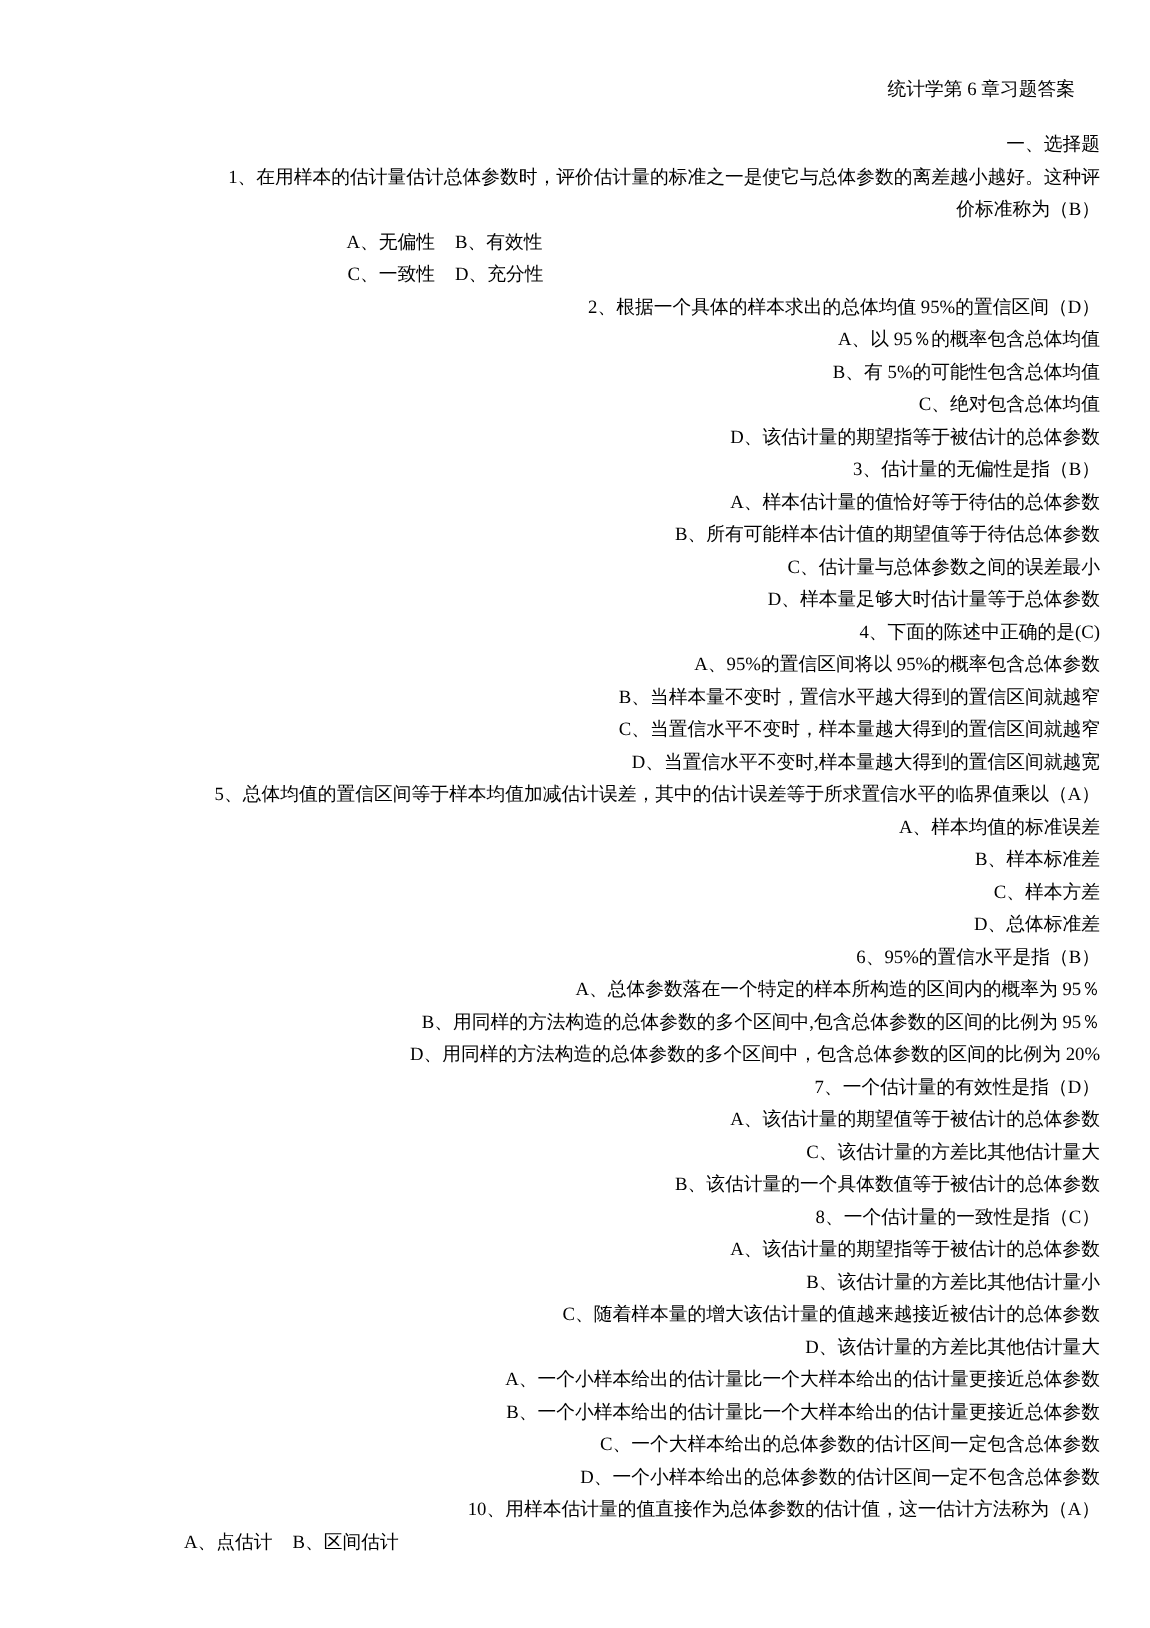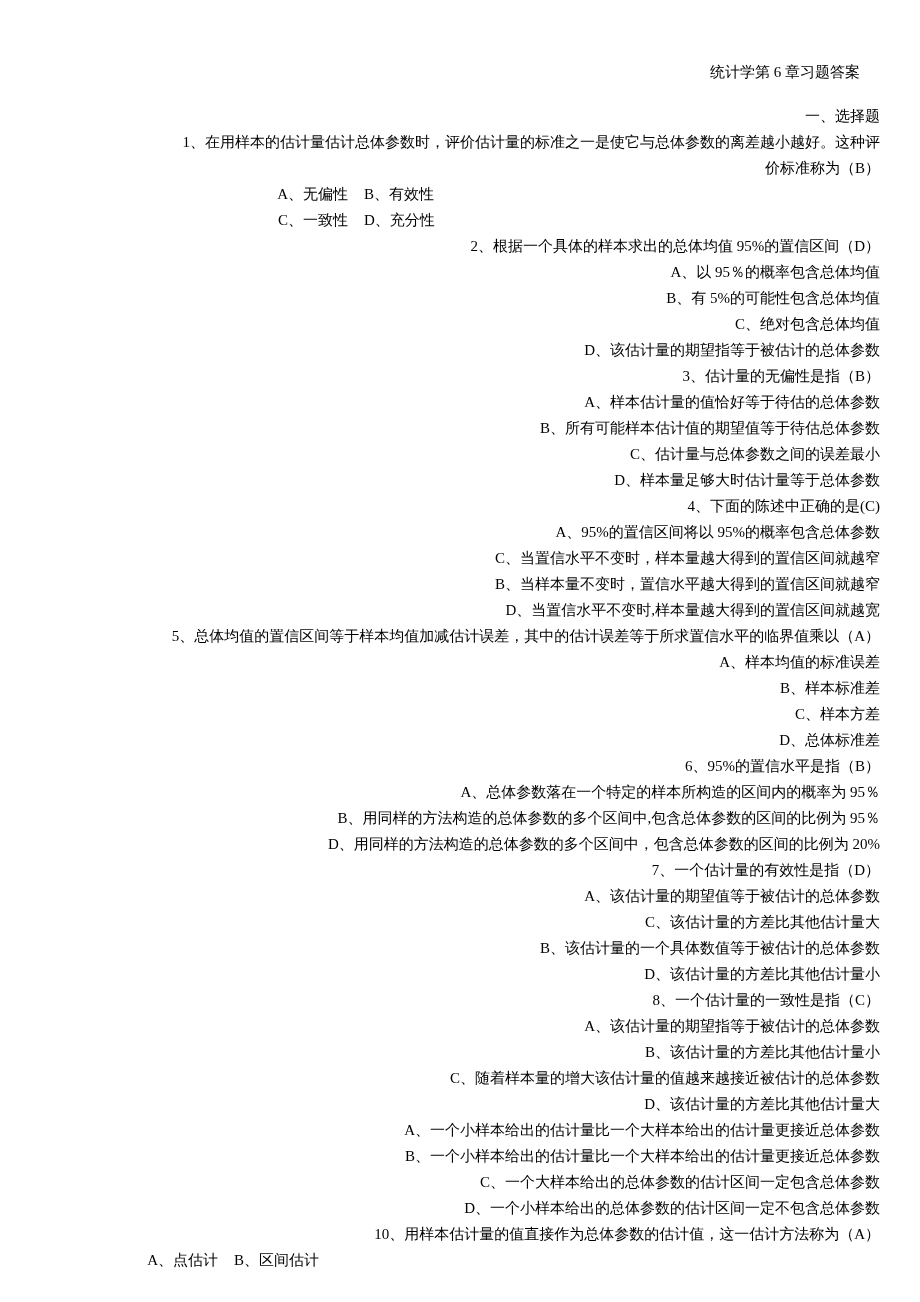--- a/index.html
+++ b/index.html
@@ -56,37 +56,36 @@
       <div class="line">B、有 5%的可能性包含总体均值</div>
       <div class="line">C、绝对包含总体均值</div>
       <div class="line">D、该估计量的期望指等于被估计的总体参数</div>
       <div class="line">3、估计量的无偏性是指（B）</div>
       <div class="line">A、样本估计量的值恰好等于待估的总体参数</div>
       <div class="line">B、所有可能样本估计值的期望值等于待估总体参数</div>
       <div class="line">C、估计量与总体参数之间的误差最小</div>
       <div class="line">D、样本量足够大时估计量等于总体参数</div>
       <div class="line">4、下面的陈述中正确的是(C)</div>
       <div class="line">A、95%的置信区间将以 95%的概率包含总体参数</div>
+      <div class="line">B、当样本量不变时，置信水平越大得到的置信区间就越窄</div>
       <div class="line">C、当置信水平不变时，样本量越大得到的置信区间就越窄</div>
-      <div class="line">B、当样本量不变时，置信水平越大得到的置信区间就越窄</div>
       <div class="line">D、当置信水平不变时,样本量越大得到的置信区间就越宽</div>
       <div class="line">5、总体均值的置信区间等于样本均值加减估计误差，其中的估计误差等于所求置信水平的临界值乘以（A）</div>
       <div class="line">A、样本均值的标准误差</div>
       <div class="line">B、样本标准差</div>
       <div class="line">C、样本方差</div>
       <div class="line">D、总体标准差</div>
       <div class="line">6、95%的置信水平是指（B）</div>
       <div class="line">A、总体参数落在一个特定的样本所构造的区间内的概率为 95％</div>
       <div class="line">B、用同样的方法构造的总体参数的多个区间中,包含总体参数的区间的比例为 95％</div>
       <div class="line">D、用同样的方法构造的总体参数的多个区间中，包含总体参数的区间的比例为 20%</div>
       <div class="line">7、一个估计量的有效性是指（D）</div>
       <div class="line">A、该估计量的期望值等于被估计的总体参数</div>
       <div class="line">C、该估计量的方差比其他估计量大</div>
       <div class="line">B、该估计量的一个具体数值等于被估计的总体参数</div>
-      <div class="line">D、该估计量的方差比其他估计量小</div>
       <div class="line">8、一个估计量的一致性是指（C）</div>
       <div class="line">A、该估计量的期望指等于被估计的总体参数</div>
       <div class="line">B、该估计量的方差比其他估计量小</div>
       <div class="line">C、随着样本量的增大该估计量的值越来越接近被估计的总体参数</div>
       <div class="line">D、该估计量的方差比其他估计量大</div>
       <div class="line">A、一个小样本给出的估计量比一个大样本给出的估计量更接近总体参数</div>
       <div class="line">B、一个小样本给出的估计量比一个大样本给出的估计量更接近总体参数</div>
       <div class="line">C、一个大样本给出的总体参数的估计区间一定包含总体参数</div>
       <div class="line">D、一个小样本给出的总体参数的估计区间一定不包含总体参数</div>
       <div class="line">10、用样本估计量的值直接作为总体参数的估计值，这一估计方法称为（A）</div>

